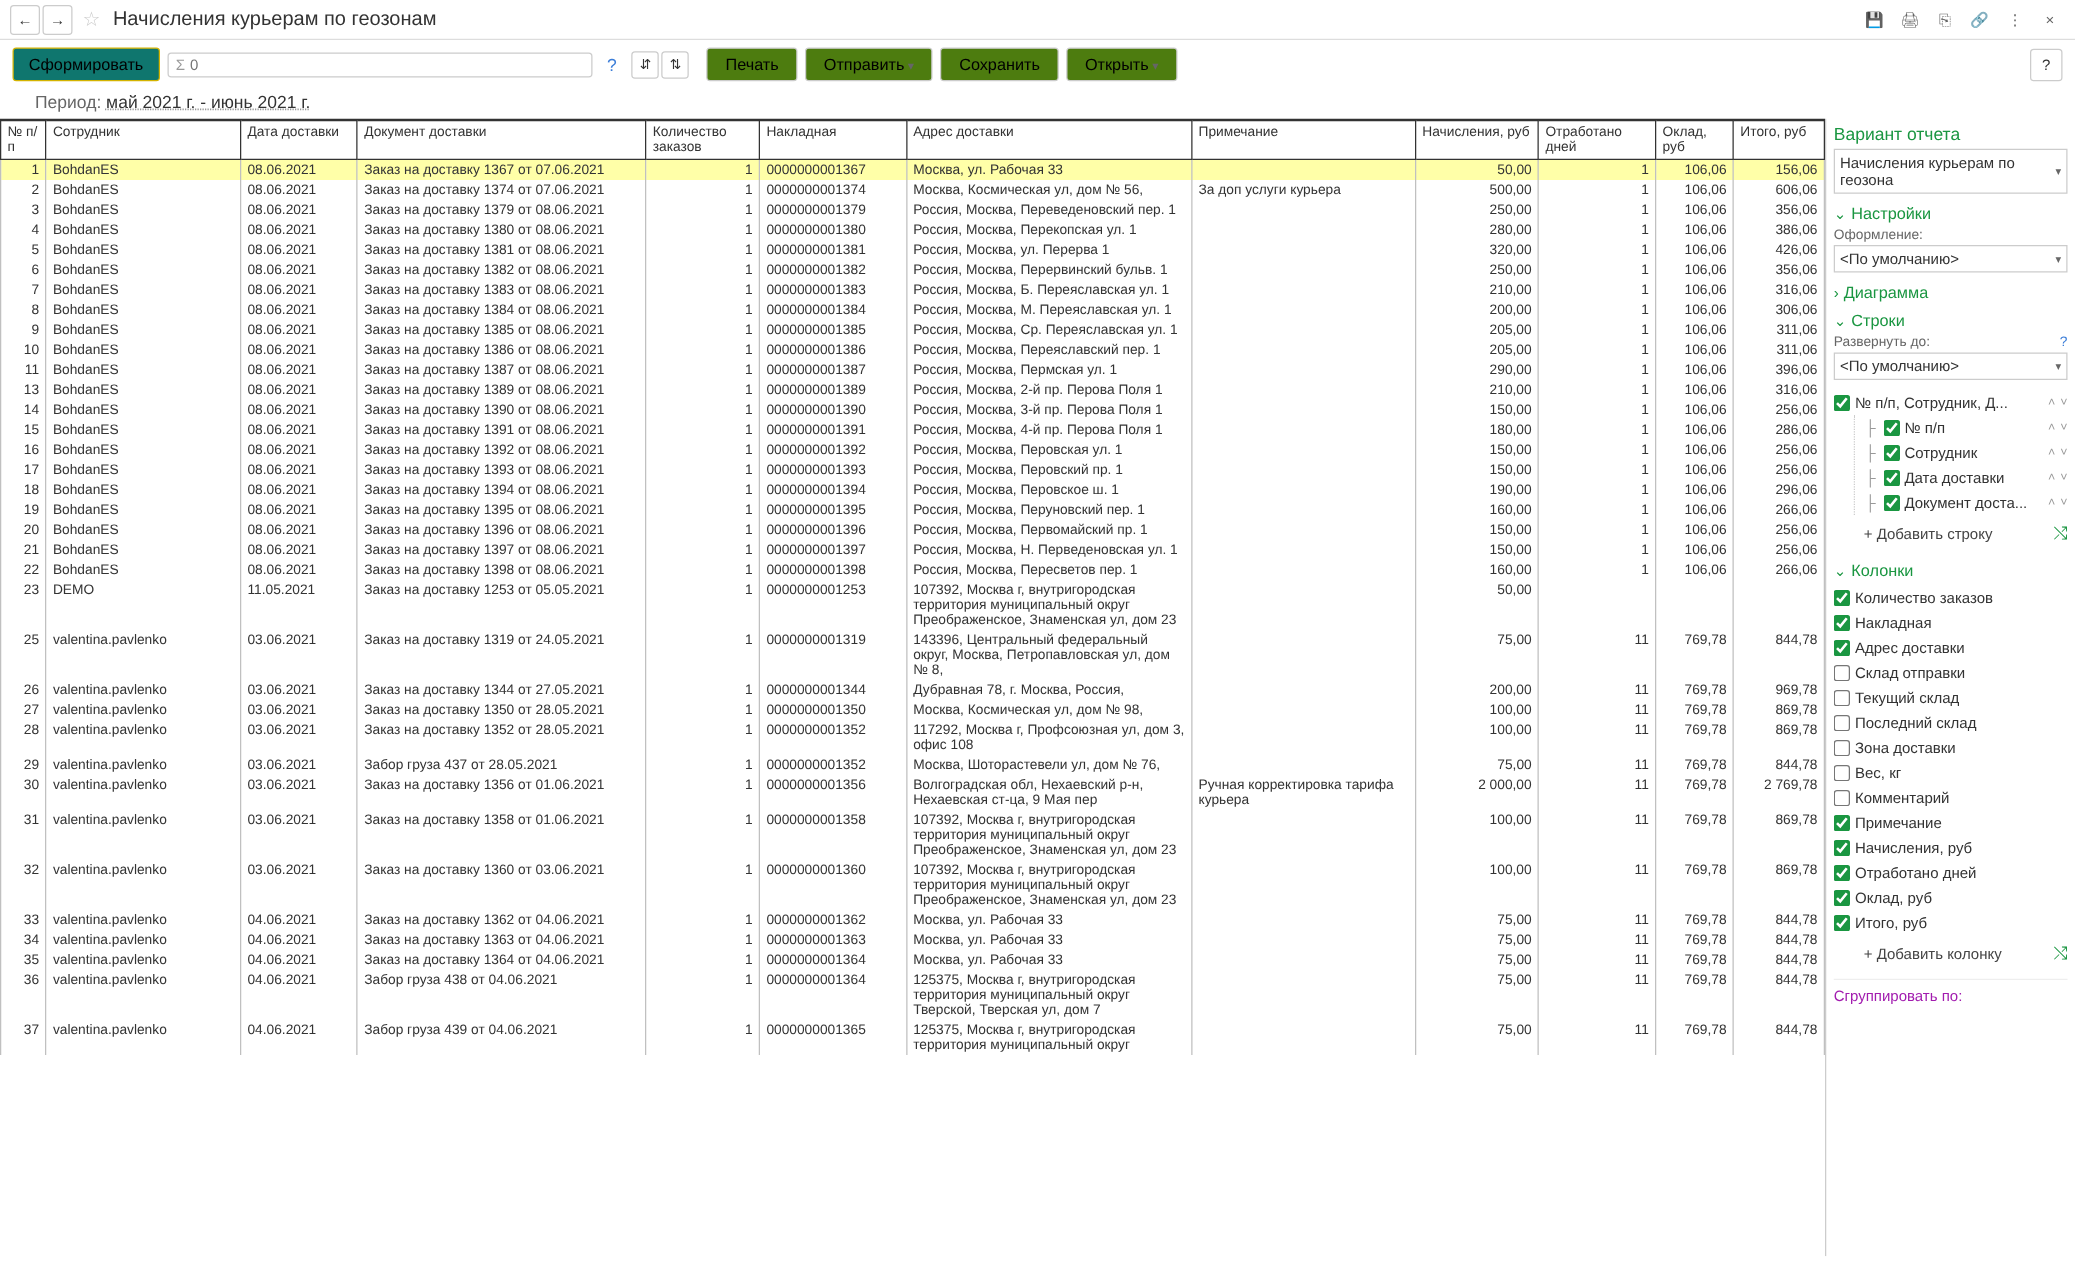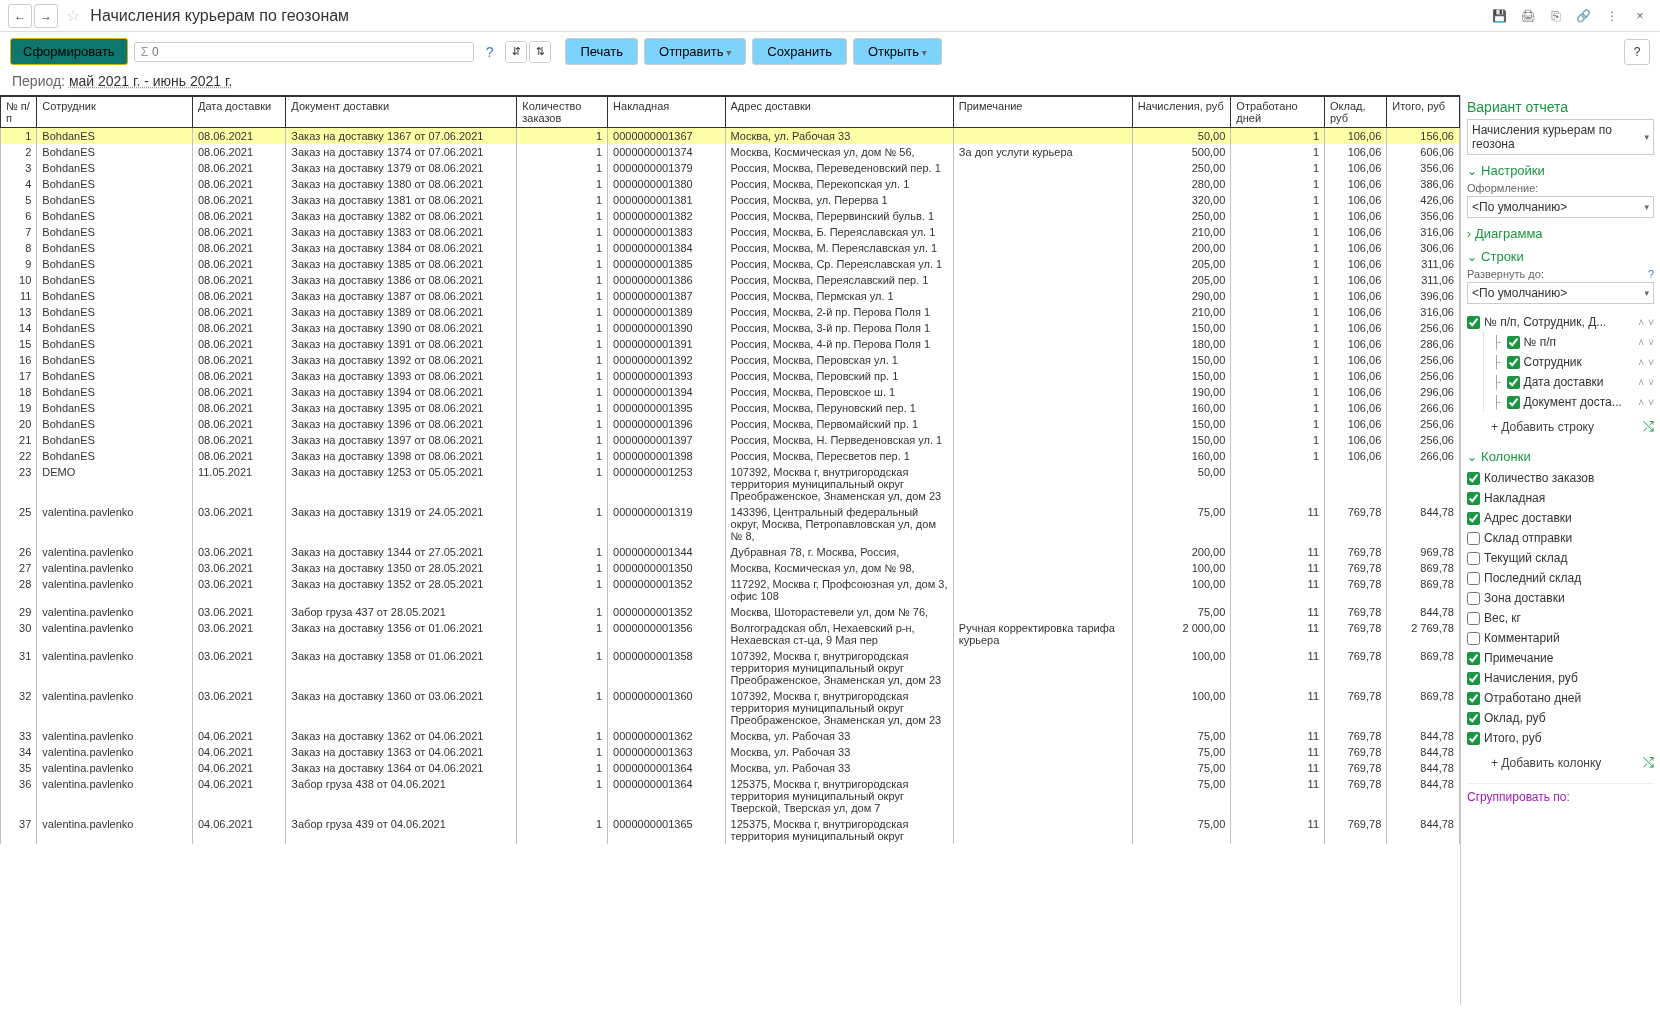--- a/index.html
+++ b/index.html
@@ -12,25 +12,25 @@
 .header-right .icon-btn { width: 24px; height: 24px; display: flex; align-items: center; justify-content: center; cursor: pointer; color: #666; }
 
 .toolbar { display: flex; align-items: center; padding: 6px 10px; gap: 6px; }
 .btn-primary { background: #0f766e; border: 1px solid #d4b300; padding: 5px 12px; font-size: 13px; cursor: pointer; border-radius: 3px; }
 .search-box { flex: 0 0 340px; display: flex; align-items: center; border: 1px solid #ccc; border-radius: 3px; padding: 2px 6px; background: #fff; }
 .search-box input { border: none; outline: none; flex: 1; font-size: 12px; color: #999; }
 .search-box .sigma { color: #999; margin-right: 4px; }
 .q-mark { color: #3b7dd8; font-size: 14px; padding: 0 6px; cursor: pointer; }
 .toolbar-icons { display: flex; gap: 2px; margin-right: 8px; }
 .tb-icon { width: 22px; height: 22px; border: 1px solid #ccc; border-radius: 3px; display: flex; align-items: center; justify-content: center; cursor: pointer; font-size: 11px; background: #fff; }
-.btn-outline { border: 1px solid #ccc; background: #7dd3fc; padding: 5px 14px; font-size: 13px; cursor: pointer; border-radius: 3px; }
+.btn-outline { border: 1px solid #ccc; background: #4d7c0f; padding: 5px 14px; font-size: 13px; cursor: pointer; border-radius: 3px; }
 .btn-outline.caret::after { content: " ▾"; color: #666; font-size: 10px; }
 .help-btn { margin-left: auto; border: 1px solid #ccc; width: 26px; height: 26px; border-radius: 3px; display: flex; align-items: center; justify-content: center; cursor: pointer; }
 
-.period-bar { padding: 2px 12px 6px; font-size: 14px; color: #666; }
+.period-bar { padding: 2px 28px 6px; font-size: 14px; color: #666; }
 .period-bar .period-val { text-decoration: underline dotted #999; color: #333; }
 
 .main { display: flex; height: calc(100vh - 102px); }
 .table-area { flex: 1; overflow: auto; border-top: 1px solid #333; }
 .report-table { border-collapse: collapse; width: 100%; font-size: 11px; }
 .report-table th { background: #fff; border: 1px solid #333; padding: 3px 5px; text-align: left; font-weight: normal; vertical-align: top; }
 .report-table td { border-left: 1px solid #c0c0c0; border-right: 1px solid #c0c0c0; padding: 2px 5px; vertical-align: top; }
 .report-table tbody tr.hl td { background: #ffffa8; }
 .num { text-align: right; }
 

